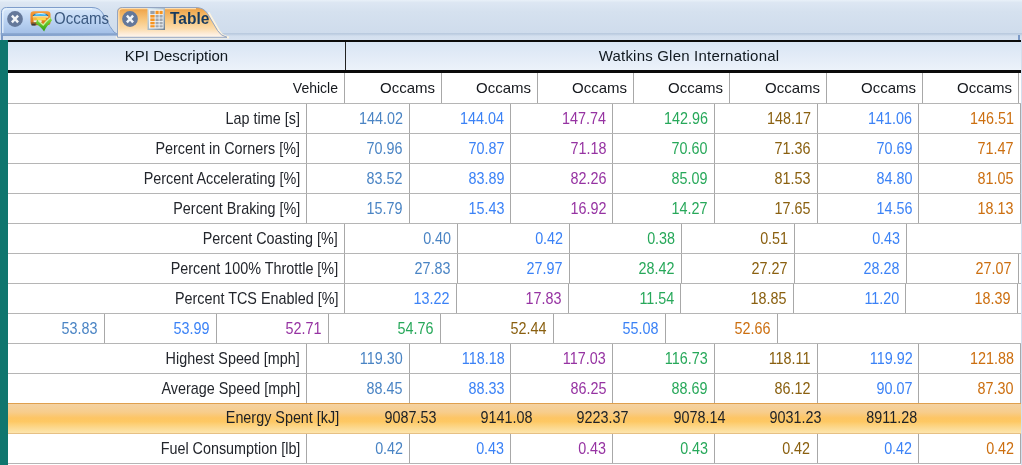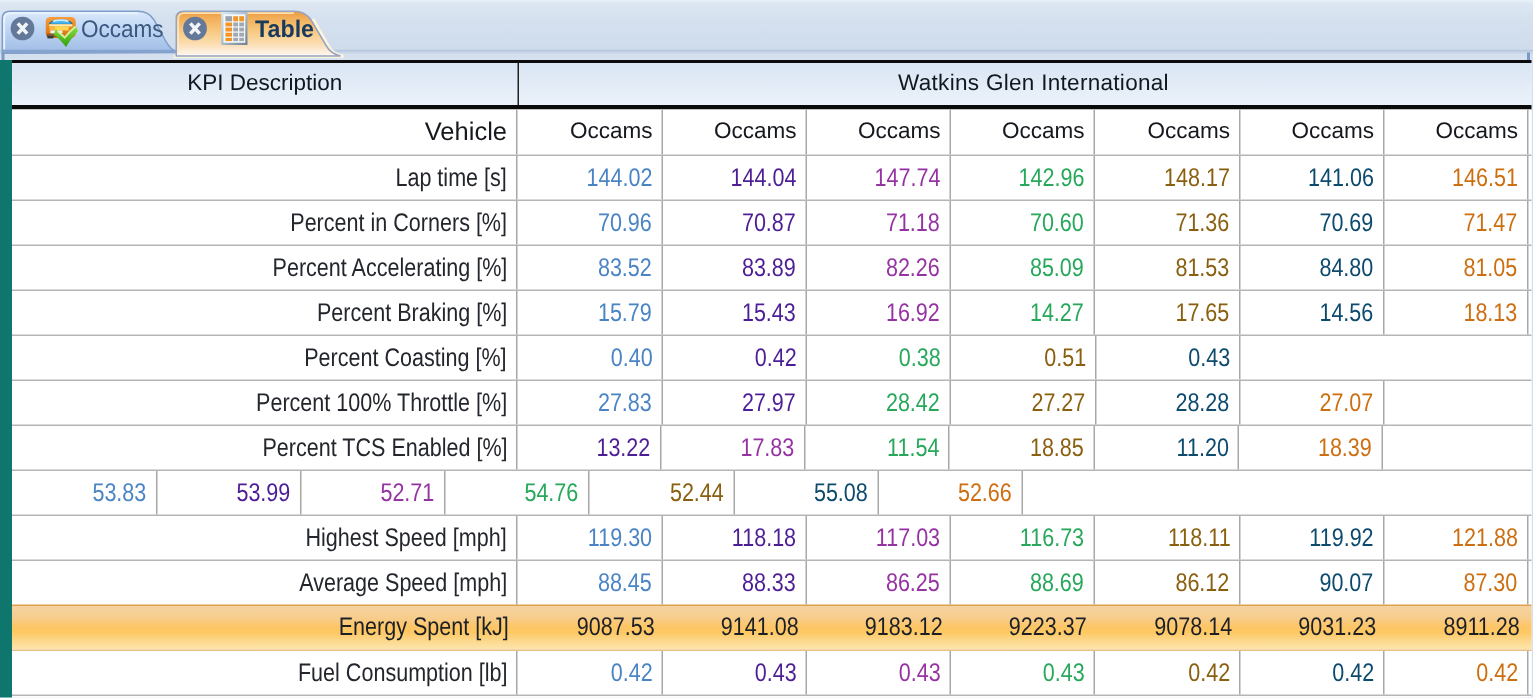--- a/index.html
+++ b/index.html
@@ -10,23 +10,23 @@
   #wleft{position:absolute;left:1px;top:35px;width:2px;height:430px;background:#7b99c6;}
   #wright{position:absolute;left:1018px;top:35px;width:2px;height:430px;background:#7b99c6;}
   #tbl{position:absolute;left:0;top:40px;width:1013px;border-left:8px solid #0f766e;background:#fff;padding-bottom:2px;}
   .row{display:flex;background:#fff;}
   .c{box-sizing:border-box;border-right:1px solid #a8a8a8;overflow:hidden;
      white-space:nowrap;text-align:right;}
   .lbl{width:337px;padding-right:6px;color:#23262c;font-size:17px;line-height:29px;}
   .sx{display:inline-block;transform:scaleX(0.845);transform-origin:100% 50%;}
   .v{padding-right:6px;font-size:17px;line-height:29px;}
   .w1{width:97px}.w2{width:96px}.w3{width:96px}.w4{width:96px}.w5{width:97px}.w6{width:96px}.w7{width:96px}
-  .drow{height:29px;border-bottom:1px solid #b5b5b5;}
-  .col1{color:#4a84c4}.col2{color:#4c1d95}.col3{color:#9633a2}.col4{color:#27a85a}
-  .col5{color:#8a6010}.col6{color:#0c4a6e}.col7{color:#cc6f10}
+  .drow{height:29px;border-bottom:1px solid #b5b5b5;gap:16px;}
+  .col1{color:#4a84c4}.col2{color:#3b82f6}.col3{color:#9633a2}.col4{color:#27a85a}
+  .col5{color:#8a6010}.col6{color:#3b82f6}.col7{color:#cc6f10}
   #hdr{height:28px;border-top:2px solid #0b0b0b;border-bottom:3px solid #0b0b0b;
        background:linear-gradient(180deg,#d9e5f4,#ecf2fa);display:flex;}
   #hdr .hc{box-sizing:border-box;font-size:15px;line-height:28px;text-align:center;color:#10181f;}
   #vrow{height:30px;border-bottom:1px solid #b5b5b5;}
   #vrow .c{font-size:15px;line-height:30px;color:#15181d;}
   #erow{height:29px;border-bottom:1px solid #e6c084;
         background:linear-gradient(180deg,#f4d2a2 0%,#f7cd8c 28%,#fdc565 48%,#fec863 60%,#fcd98f 82%,#fde5ad 100%);}
   #erow .c{border-right:none !important;color:#1c2026;line-height:28px;}
   #frow{height:29px;border-bottom:1px solid #b5b5b5;}
 </style>
@@ -132,21 +132,21 @@
 </svg>
 </div>
 <div id="wleft"></div>
 <div id="wright"></div>
 <div id="tbl">
   <div id="hdr">
     <div class="hc" style="width:338px;border-right:1px solid #222;">KPI Description</div>
     <div class="hc" style="width:674px;padding-left:12px;letter-spacing:0.2px;">Watkins Glen International</div>
   </div>
   <div class="row" id="vrow">
-    <div class="c lbl" style="line-height:30px;font-size:17px;">Vehicle</div>
+    <div class="c lbl" style="line-height:30px;font-size:14px;">Vehicle</div>
     <div class="c v w1">Occams</div>
       <div class="c v w2">Occams</div>
       <div class="c v w3">Occams</div>
     <div class="c v w4">Occams</div>
       <div class="c v w5">Occams</div>
       <div class="c v w6">Occams</div>
     <div class="c v w7">Occams</div>
   </div>
 <div class="row drow">
       <div class="c lbl"><span class="sx">Lap time [s]</span></div>
@@ -240,21 +240,20 @@
       <div class="c v w3 col3"><span class="sx">86.25</span></div>
       <div class="c v w4 col4"><span class="sx">88.69</span></div>
       <div class="c v w5 col5"><span class="sx">86.12</span></div>
       <div class="c v w6 col6"><span class="sx">90.07</span></div>
       <div class="c v w7 col7"><span class="sx">87.30</span></div>
     </div>
     <div class="row" id="erow">
       <div class="c lbl"><span class="sx">Energy Spent [kJ]</span></div>
       <div class="c v w1 col1"><span class="sx">9087.53</span></div>
       <div class="c v w2 col2"><span class="sx">9141.08</span></div>
-      <div class="c v w3 col3"><span class="sx">9183.12</span></div>
       <div class="c v w4 col4"><span class="sx">9223.37</span></div>
       <div class="c v w5 col5"><span class="sx">9078.14</span></div>
       <div class="c v w6 col6"><span class="sx">9031.23</span></div>
       <div class="c v w7 col7"><span class="sx">8911.28</span></div>
     </div>
     <div class="row drow" id="frow">
       <div class="c lbl"><span class="sx">Fuel Consumption [lb]</span></div>
       <div class="c v w1 col1"><span class="sx">0.42</span></div>
       <div class="c v w2 col2"><span class="sx">0.43</span></div>
       <div class="c v w3 col3"><span class="sx">0.43</span></div>

